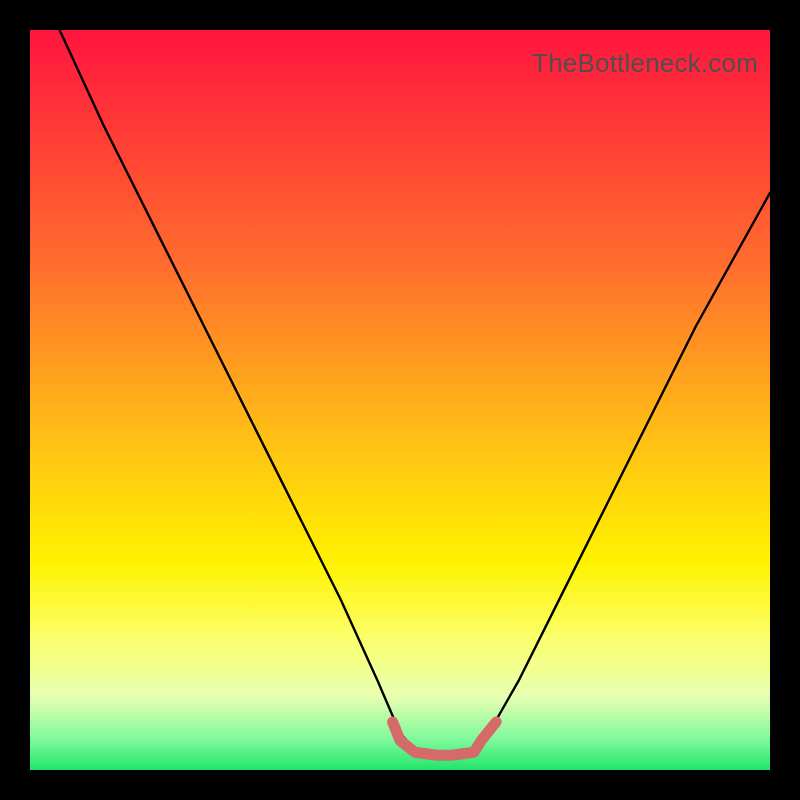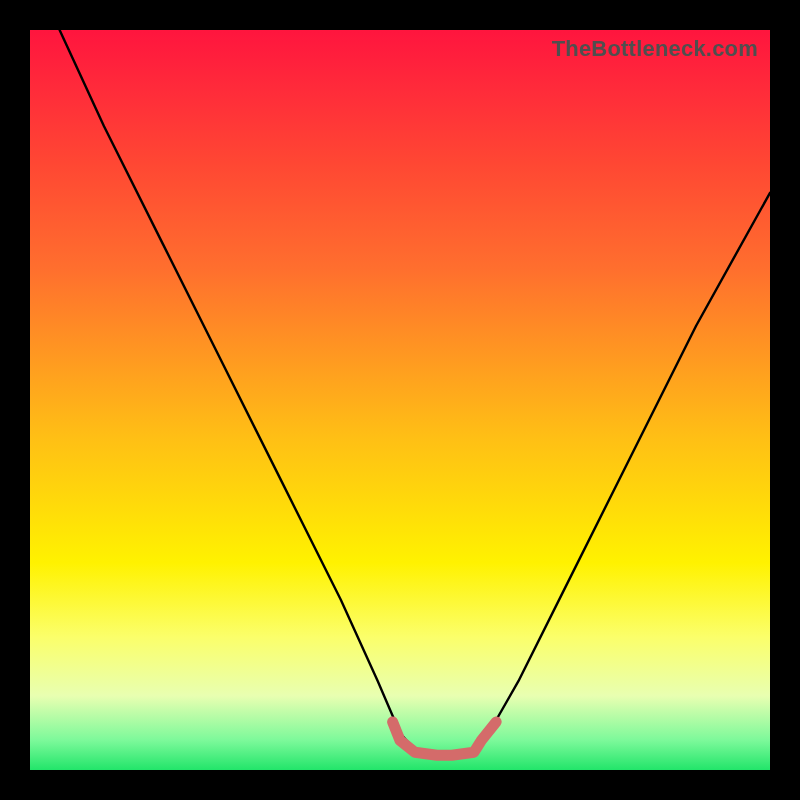--- a/index.html
+++ b/index.html
@@ -23,25 +23,25 @@
       #ff6e2e 32%,
       #ffbf15 55%,
       #fff200 72%,
       #fbff6a 82%,
       #e8ffb1 90%,
       #7cf99a 96%,
       #22e56a 100%);
   }
   .watermark {
     position: absolute;
-    top: 6px;
+    top: 18px;
     right: 12px;
     font-family: Arial, Helvetica, sans-serif;
-    font-size: 22px;
-    font-weight: 700;
+    font-size: 26px;
+    font-weight: 400;
     color: #4f4f4f;
     letter-spacing: 0.2px;
     user-select: none;
   }
   svg.curves {
     position: absolute;
     left: 0; top: 0;
     width: 740px; height: 740px;
     overflow: visible;
   }

